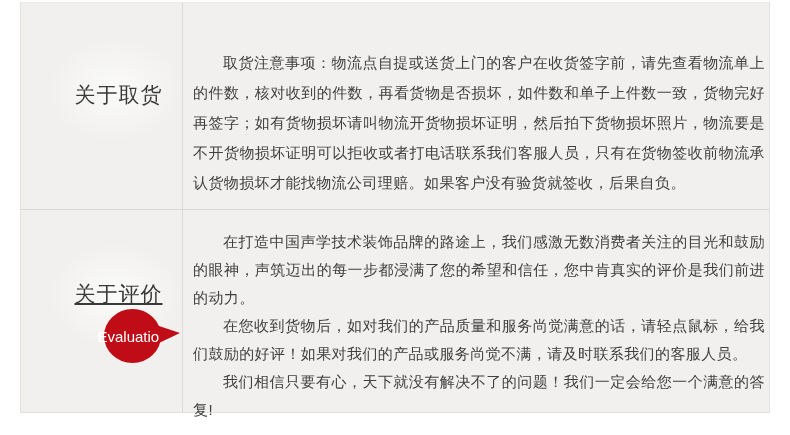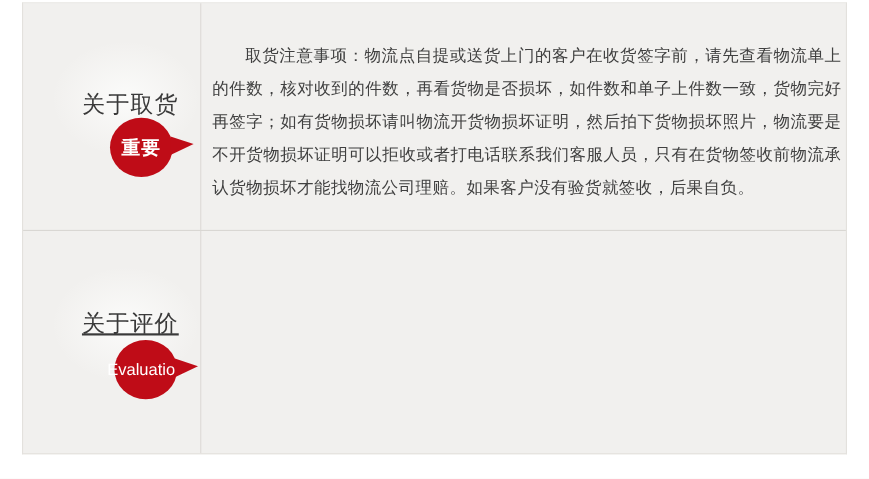--- a/index.html
+++ b/index.html
@@ -71,50 +71,51 @@
     font-size: 15px;
     letter-spacing: 0;
   }
   .content {
     flex: 1 1 auto;
     color: #404040;
     font-size: 15px;
     letter-spacing: 0.4px;
     padding: 0 4px 0 10px;
   }
-  .panel-top .content { padding-top: 33px; }
+  .panel-top .content { padding-top: 45px; }
   .panel-top .content p { line-height: 30px; }
   .panel-bottom .content { padding-top: 18px; }
   .panel-bottom .content p { line-height: 28px; }
   .content p {
     text-indent: 2em;
     text-align: justify;
   }
 </style>
 </head>
 <body>
 
 <div class="container">
 
   <section class="panel panel-top">
     <aside class="sidebar">
       <h2 class="section-title">关于取货</h2>
-      <div class="bubble">
-        <span class="bubble-label-cn">重要</span>
-        <span class="bubble-tail"></span>
-      </div>
     </aside>
     <div class="content">
       <p>取货注意事项：物流点自提或送货上门的客户在收货签字前，请先查看物流单上的件数，核对收到的件数，再看货物是否损坏，如件数和单子上件数一致，货物完好再签字；如有货物损坏请叫物流开货物损坏证明，然后拍下货物损坏照片，物流要是不开货物损坏证明可以拒收或者打电话联系我们客服人员，只有在货物签收前物流承认货物损坏才能找物流公司理赔。如果客户没有验货就签收，后果自负。</p>
     </div>
   </section>
 
   <section class="panel panel-bottom">
     <aside class="sidebar">
       <h2 class="section-title">关于评价</h2>
       <div class="bubble">
         <span class="bubble-label-en">Evaluation</span>
         <span class="bubble-tail"></span>
       </div>
     </aside>
+    <div class="content">
+      <p>在打造中国声学技术装饰品牌的路途上，我们感激无数消费者关注的目光和鼓励的眼神，声筑迈出的每一步都浸满了您的希望和信任，您中肯真实的评价是我们前进的动力。</p>
+      <p>在您收到货物后，如对我们的产品质量和服务尚觉满意的话，请轻点鼠标，给我们鼓励的好评！如果对我们的产品或服务尚觉不满，请及时联系我们的客服人员。</p>
+      <p>我们相信只要有心，天下就没有解决不了的问题！我们一定会给您一个满意的答复!</p>
+    </div>
   </section>
 
 </div>
 
 </body></html>

